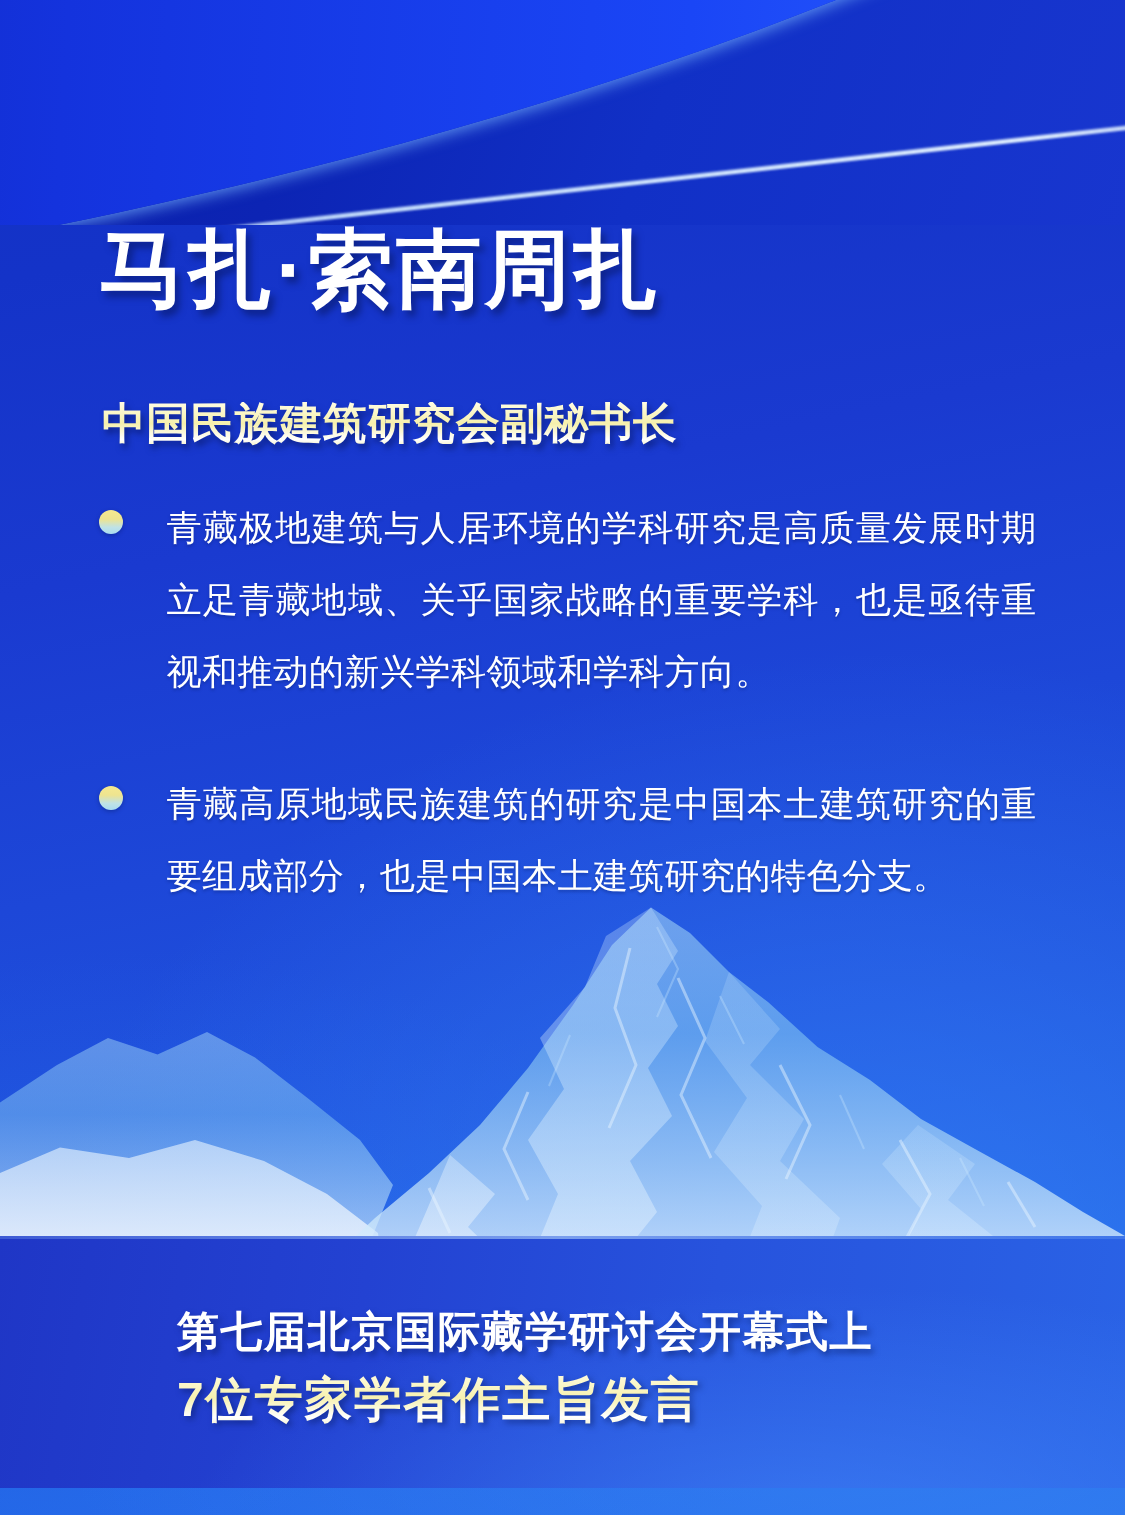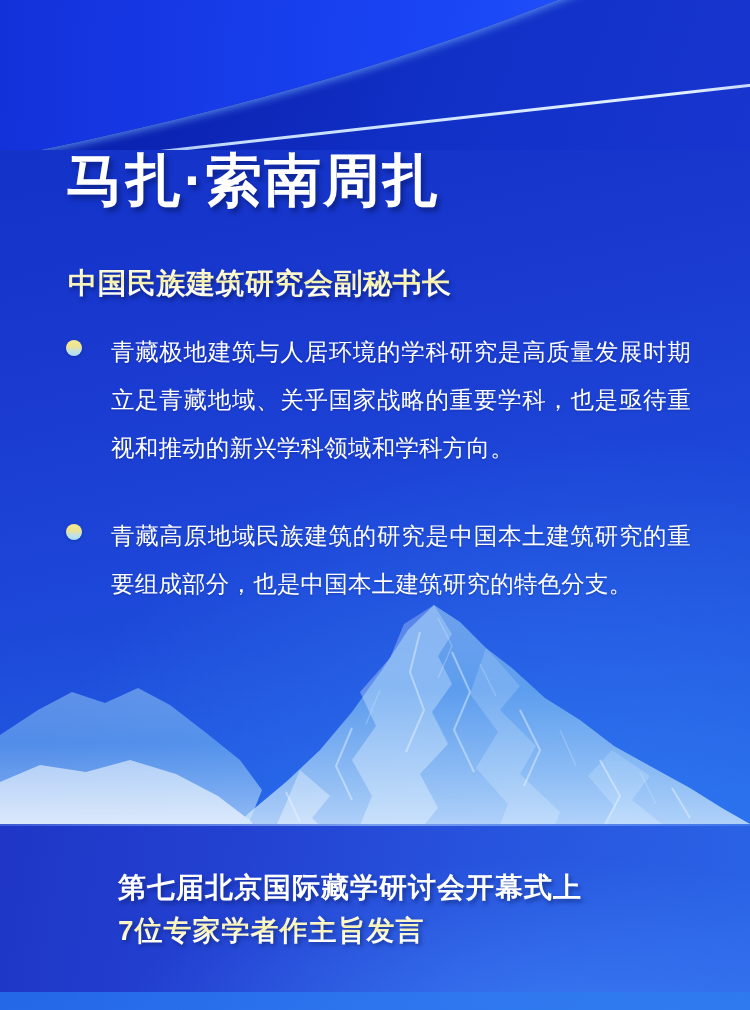--- a/index.html
+++ b/index.html
@@ -108,21 +108,21 @@
     background:linear-gradient(90deg,rgba(150,200,255,.25),rgba(190,225,255,.55),rgba(150,200,255,.2));
   }
   .f1{
     position:absolute; left:118px; top:45px;
     font-size:28px; font-weight:700; color:#ffffff;
     letter-spacing:1px; white-space:nowrap;
     text-shadow:2px 3px 4px rgba(5,25,95,.55);
   }
   .f2{
     position:absolute; left:118px; top:88px;
-    font-size:28px; font-weight:700; letter-spacing:1px; white-space:nowrap;
+    font-size:32px; font-weight:700; letter-spacing:1px; white-space:nowrap;
     color:#f4efb2;
     background:linear-gradient(180deg,#fffde8 0%,#f7f1b0 45%,#ffffff 75%,#f1e99e 100%);
     -webkit-background-clip:text; background-clip:text;
     -webkit-text-fill-color:transparent;
     filter:drop-shadow(2px 2px 2px rgba(5,25,95,.55));
   }
 </style>
 </head>
 <body>
 

